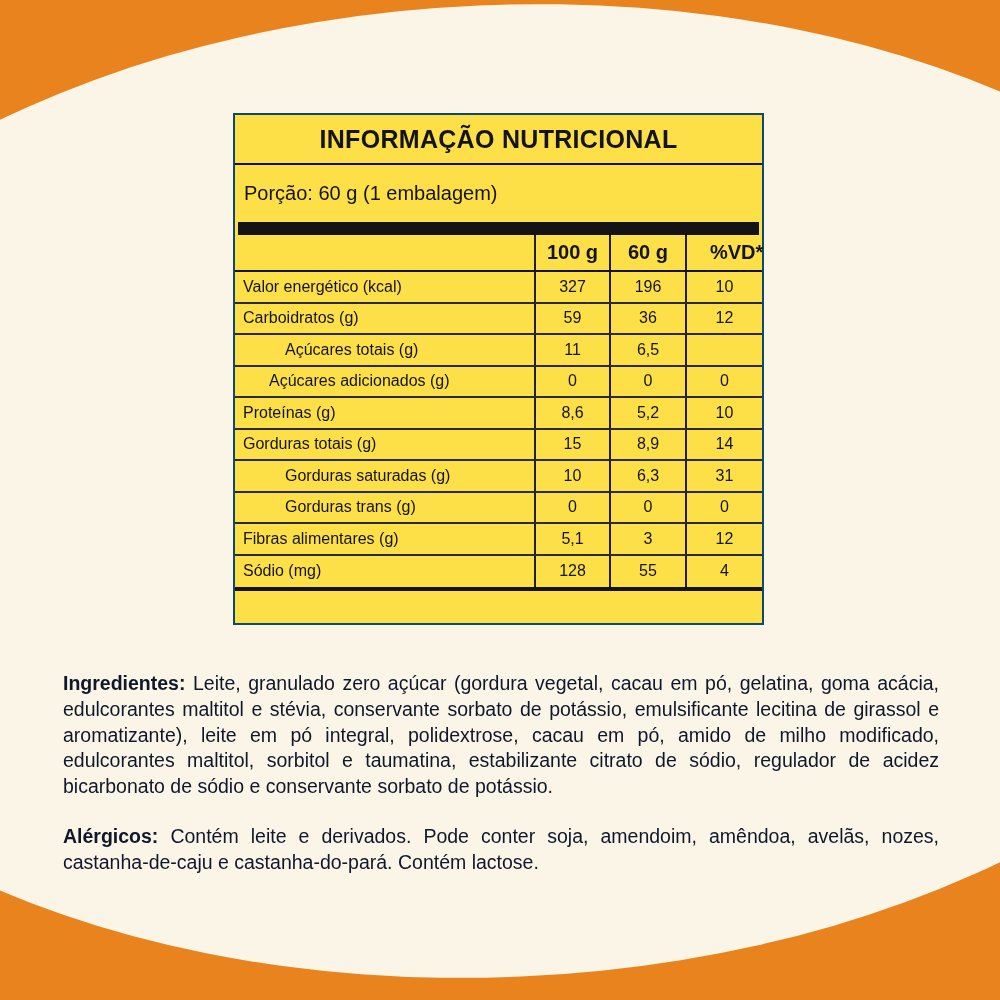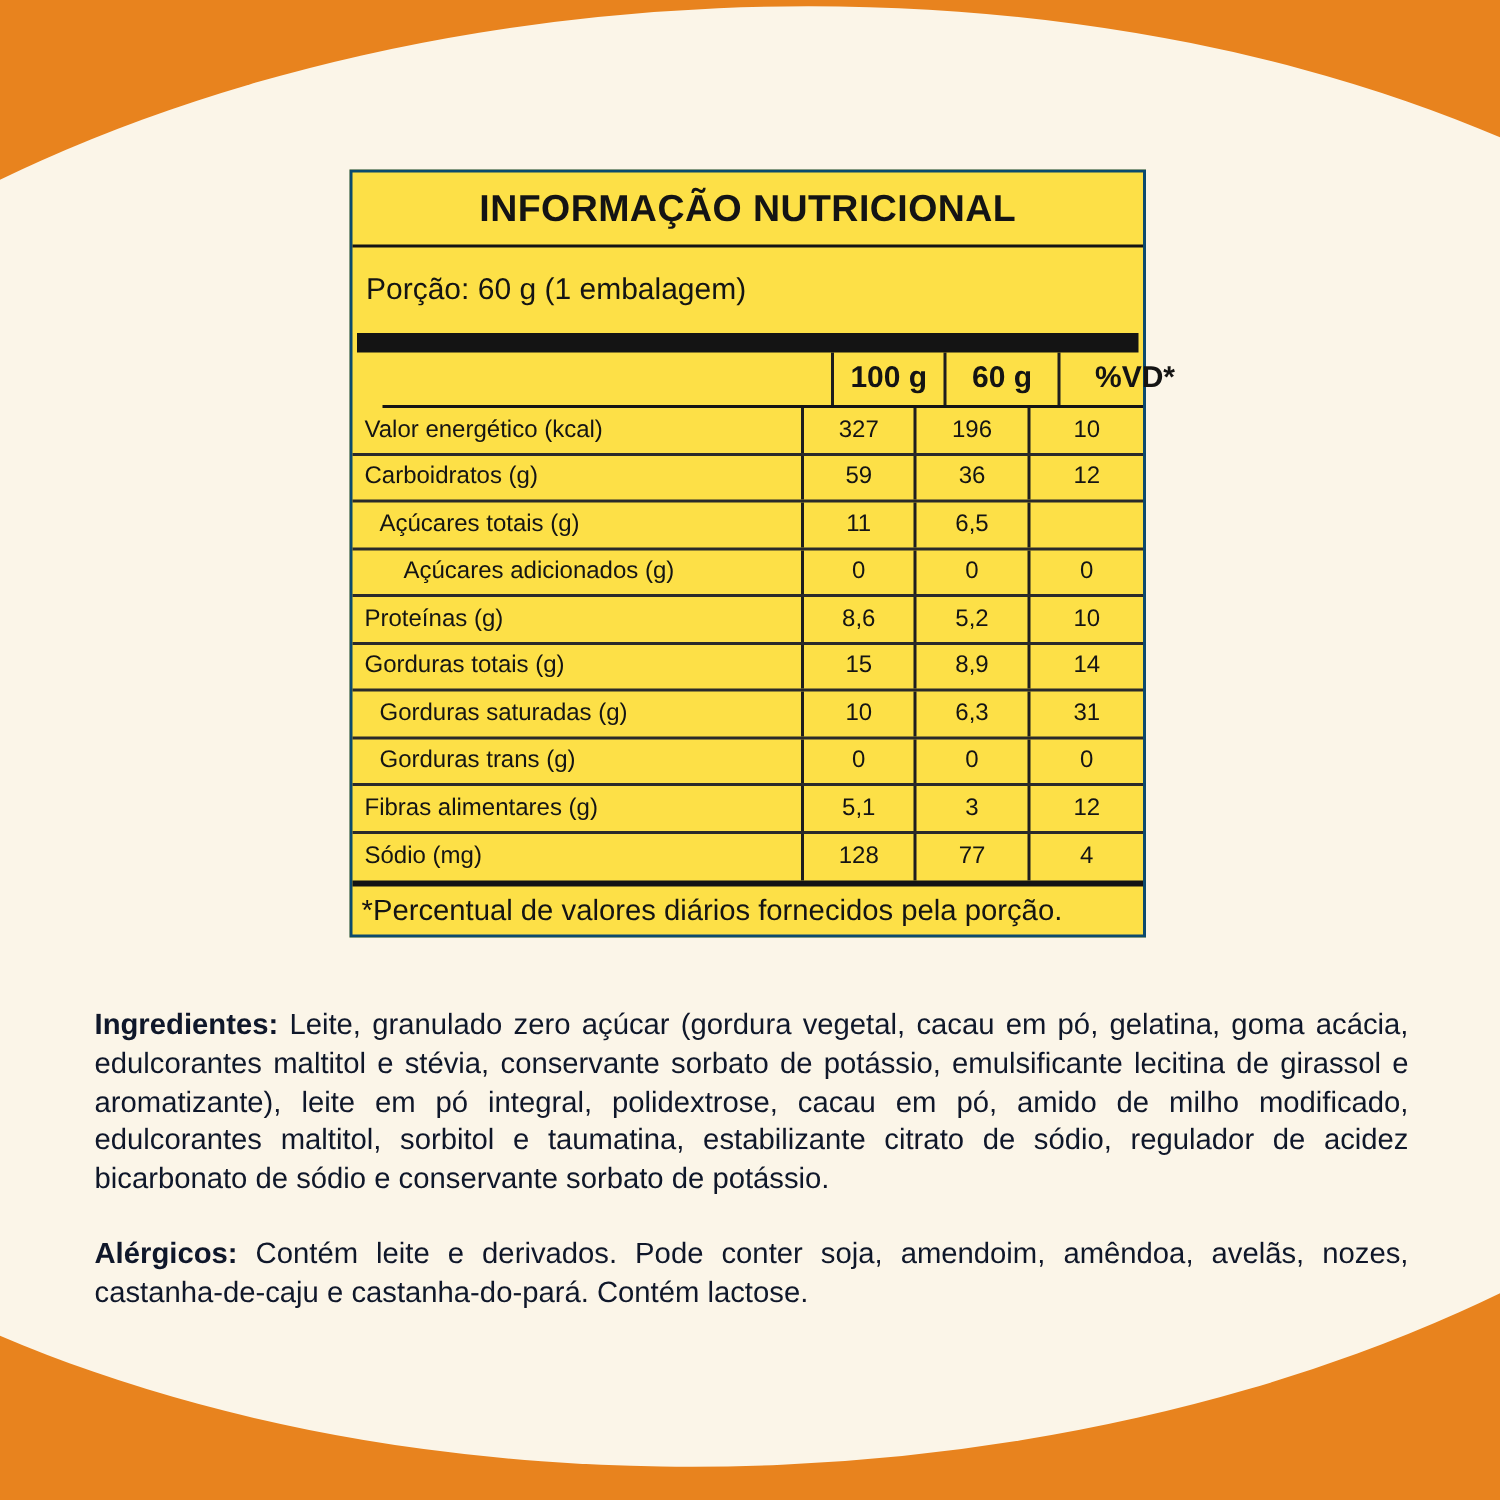--- a/index.html
+++ b/index.html
@@ -51,30 +51,30 @@
     grid-template-columns: 299px 75px 76px 77px;
     align-items: center;
   }
   .grid-row > div { height: 100%; display: flex; align-items: center; }
   .grid-row .lbl { justify-content: flex-start; padding-left: 8px; }
   .grid-row .num { justify-content: center; border-left: 2px solid #1e1e1e; }
 
   .head-row {
     height: 37px;
     border-bottom: 2px solid #141414;
-    font-weight: bold; font-size: 20px; margin-left: 20px;
+    font-weight: bold; font-size: 20px;
   }
   .head-row .vd { justify-content: flex-start; padding-left: 23px; }
 
   .data-row {
     height: 31.5px;
     border-bottom: 2px solid #2a2a2a;
     font-size: 16px;
   }
-  .data-row.ind1 .lbl { padding-left: 18px; }
+  .data-row.ind1 .lbl { padding-left: 8px; margin-left: 42px; }
   .data-row.ind2 .lbl { padding-left: 34px; }
   .data-row.last { border-bottom: none; }
 
   .footnote-rule { height: 4px; background: #141414; }
   .footnote {
     height: 32px;
     display: flex; align-items: center;
     padding-left: 6px;
     font-size: 19.5px;
   }
@@ -162,25 +162,24 @@
     </div>
     <div class="grid-row data-row">
       <div class="lbl">Fibras alimentares (g)</div>
       <div class="num">5,1</div>
       <div class="num">3</div>
       <div class="num">12</div>
     </div>
     <div class="grid-row data-row last">
       <div class="lbl">Sódio (mg)</div>
       <div class="num">128</div>
-      <div class="num">77</div>
+      <div class="num">55</div>
       <div class="num">4</div>
     </div>
 
     <div class="footnote-rule"></div>
-    <div class="footnote">*Percentual de valores diários fornecidos pela porção.</div>
   </div>
 
   <div class="textblock">
     <p><b>Ingredientes:</b><span> Leite, granulado zero açúcar (gordura vegetal, cacau em pó, gelatina, goma acácia, edulcorantes maltitol e stévia, conservante sorbato de potássio, emulsificante lecitina de girassol e aromatizante), leite em pó integral, polidextrose, cacau em pó, amido de milho modificado, edulcorantes maltitol, sorbitol e taumatina, estabilizante citrato de sódio, regulador de acidez bicarbonato de sódio e conservante sorbato de potássio.</span></p>
     <p><b>Alérgicos:</b><span> Contém leite e derivados. Pode conter soja, amendoim, amêndoa, avelãs, nozes, castanha-de-caju e castanha-do-pará. Contém lactose.</span></p>
   </div>
 </div>
 
 </body></html>

